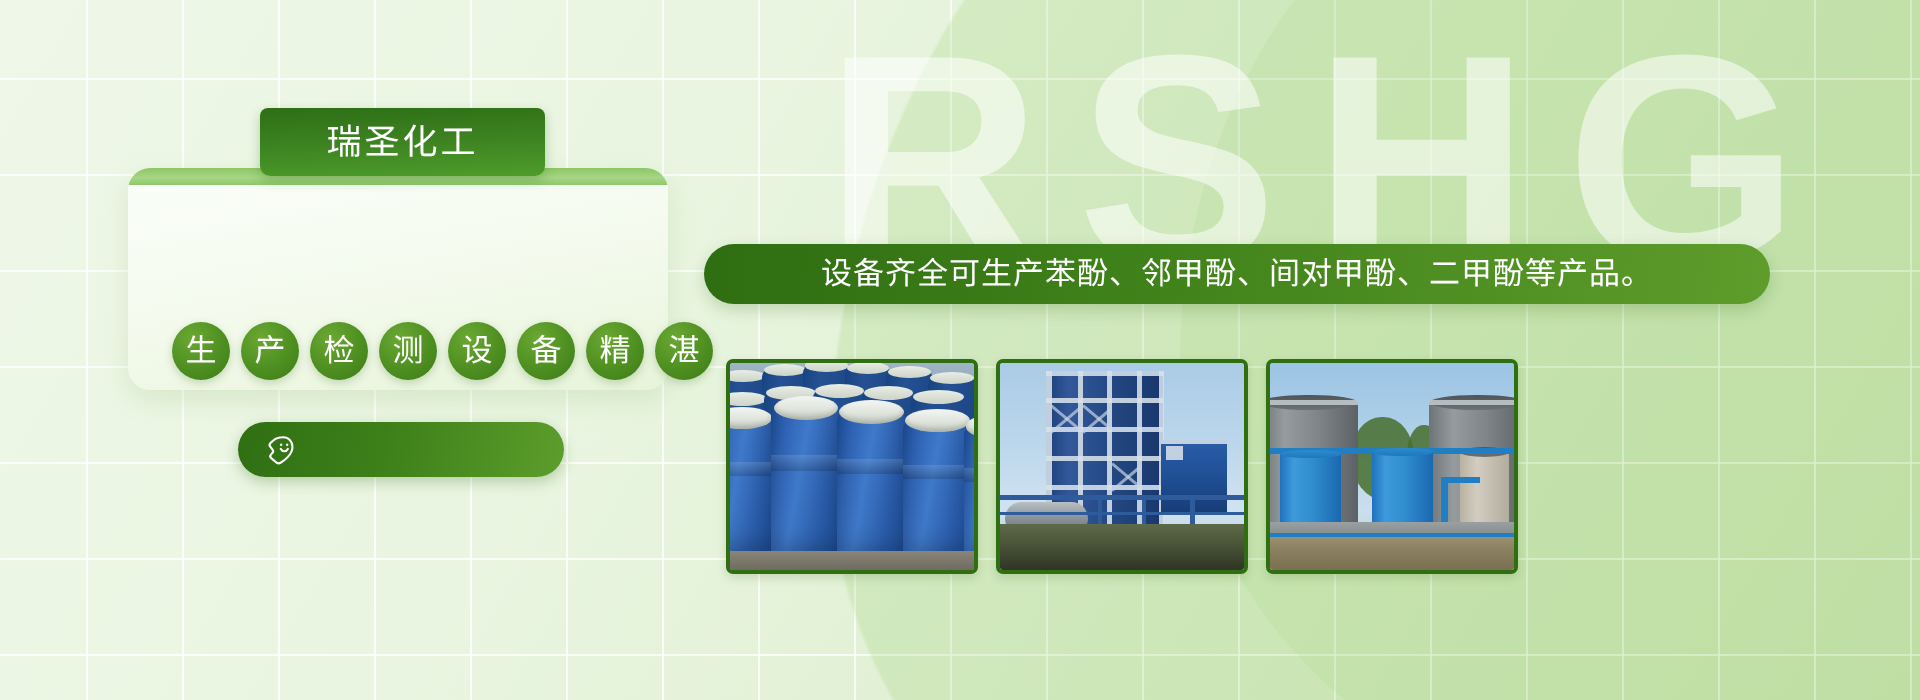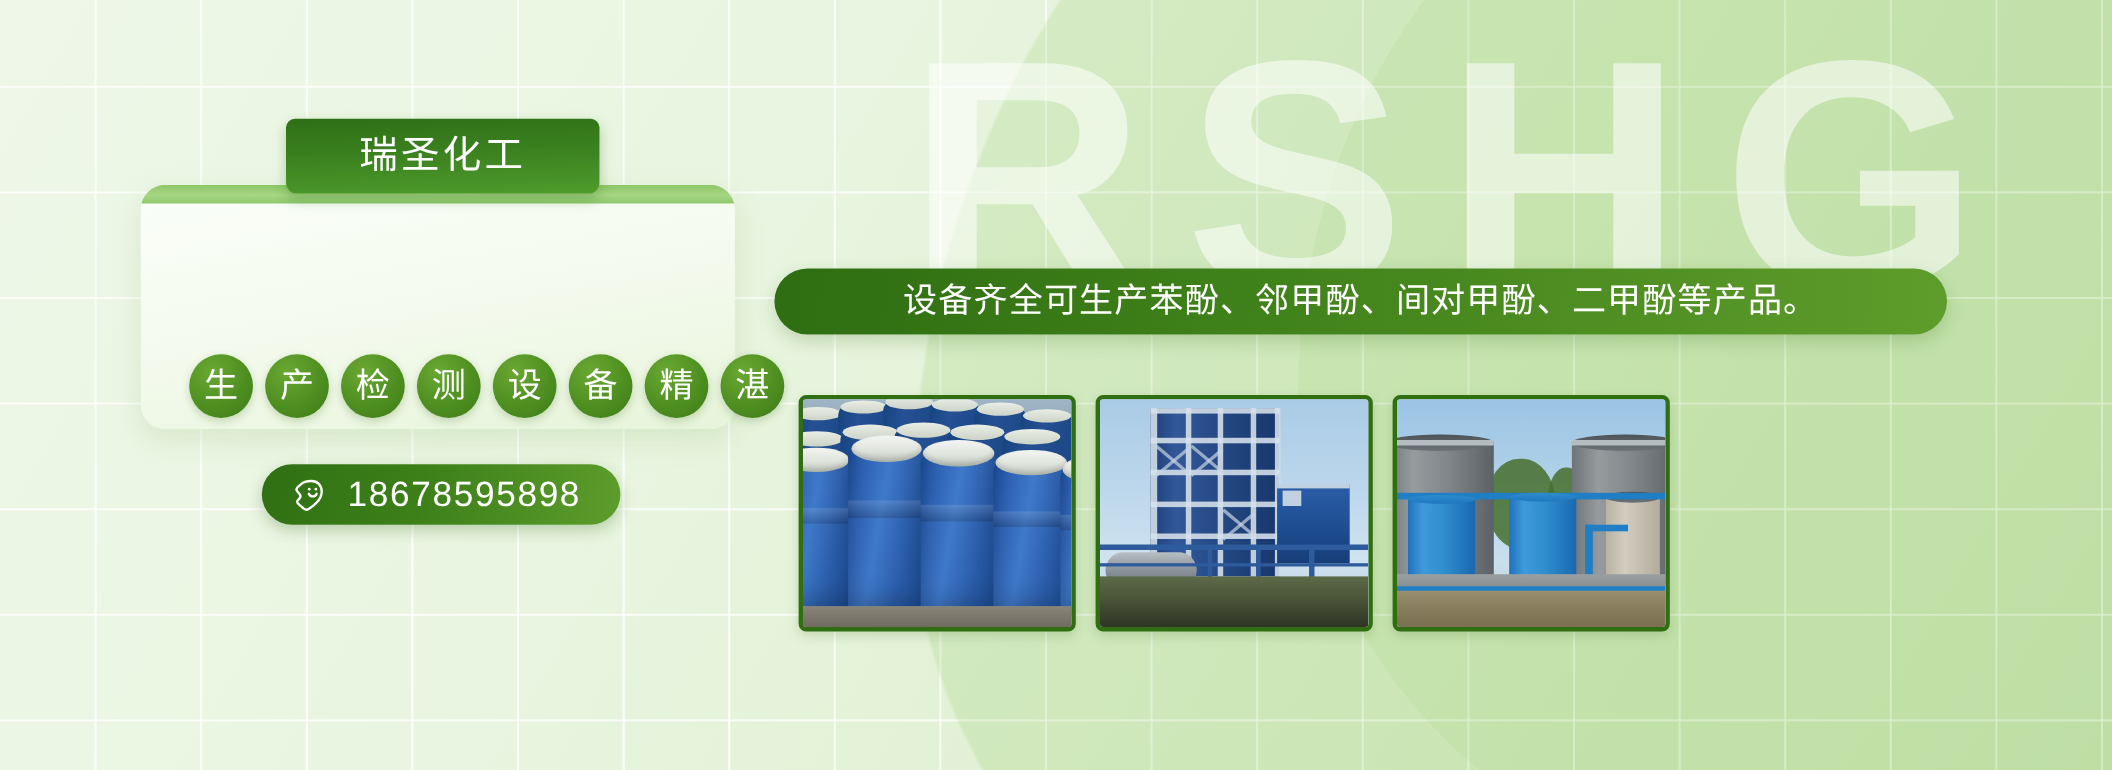--- a/index.html
+++ b/index.html
@@ -424,21 +424,20 @@
 
     <div class="phone-pill">
       <span class="phone-icon">
         <svg viewBox="0 0 48 48" width="34" height="34" fill="none" stroke="#ffffff" stroke-width="3" stroke-linecap="round" stroke-linejoin="round">
           <path d="M30 6c7.5 0 13 5.6 13 13.5 0 5.6-2.6 10.2-6.4 14.2-3.6 3.8-7.4 6.6-10.4 8.3-2.3 1.3-5 .8-6.8-1L13 35.5c-1.5-1.5-1.6-3.8-.2-5.3l2-2.2c1.2-1.3 1.2-3.2.1-4.6l-3.3-4.1c-1.2-1.5-1.1-3.6.2-5L16 10.6C18.7 7.7 23.8 6 30 6z"></path>
           <circle cx="27" cy="16.5" r="1.7" fill="#ffffff" stroke="none"></circle>
           <circle cx="35.5" cy="16.5" r="1.7" fill="#ffffff" stroke="none"></circle>
           <path d="M26.5 22.5c1.2 2.2 3 3.3 5 3.3s3.8-1.1 5-3.3"></path>
         </svg>
       </span>
-      <span class="phone-number">18678595898</span>
     </div>
   </div>
 
   <div class="right-block">
 
     <div class="tagline-pill">
       <span class="tagline-text">设备齐全可生产苯酚、邻甲酚、间对甲酚、二甲酚等产品。</span>
     </div>
 
     <div class="gallery">

